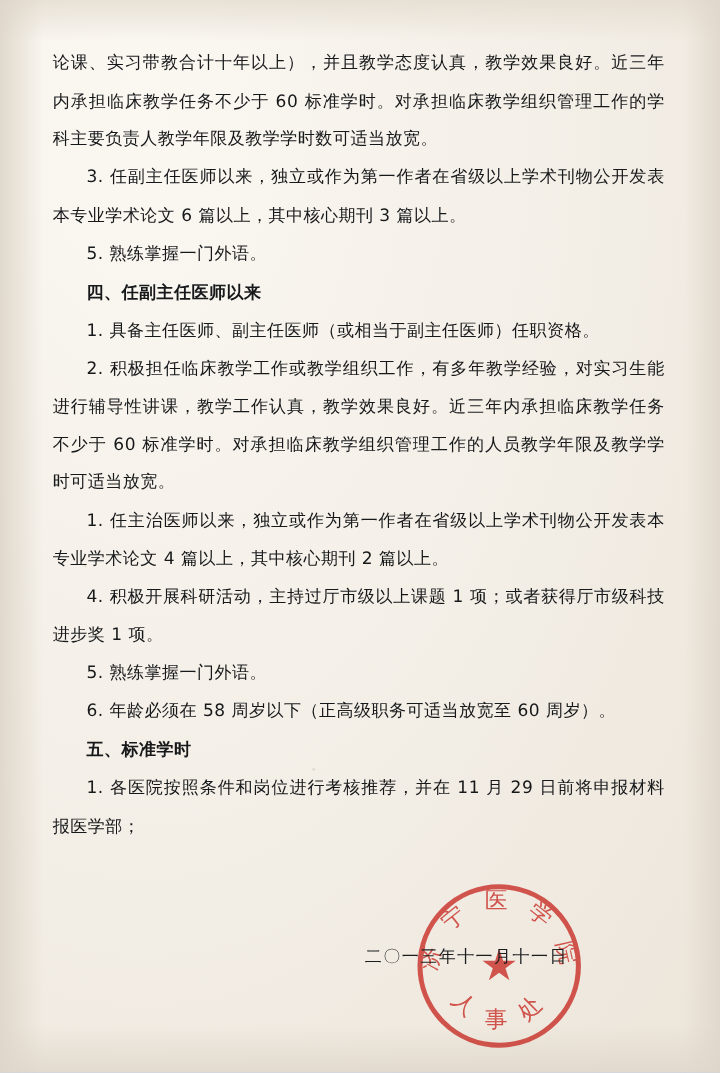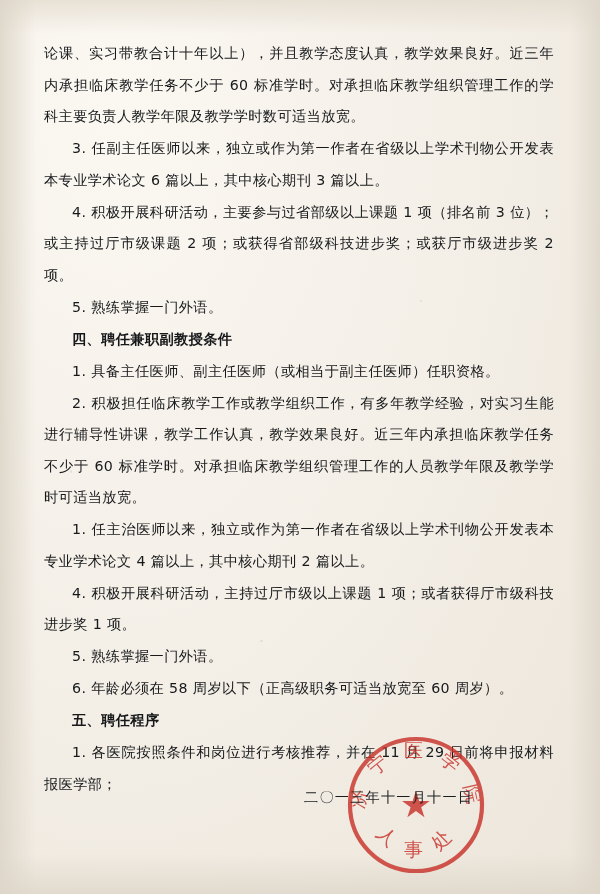--- a/index.html
+++ b/index.html
@@ -119,30 +119,29 @@
   <div id="paper-edge-bottom"></div>
 
   <div class="speck" style="left:120px; top:120px; width:3px; height:2px;"></div>
   <div class="speck" style="left:420px; top:300px; width:2px; height:2px;"></div>
   <div class="speck" style="left:260px; top:640px; width:3px; height:2px;"></div>
   <div class="speck" style="left:70px; top:470px; width:2px; height:3px;"></div>
 
   <div id="content">
     <p class="para first">论课、实习带教合计十年以上），并且教学态度认真，教学效果良好。近三年内承担临床教学任务不少于 60 标准学时。对承担临床教学组织管理工作的学科主要负责人教学年限及教学学时数可适当放宽。</p>
     <p class="para indent">3. 任副主任医师以来，独立或作为第一作者在省级以上学术刊物公开发表本专业学术论文 6 篇以上，其中核心期刊 3 篇以上。</p>
-    <p class="para indent">4. 积极开展科研活动，主要参与过省部级以上课题 1 项（排名前 3 位）；或主持过厅市级课题 2 项；或获得省部级科技进步奖；或获厅市级进步奖 2 项。</p>
     <p class="para indent">5. 熟练掌握一门外语。</p>
-    <p class="para heading">四、聘任兼职副教授条件</p>
+    <p class="para heading">四、任副主任医师以来</p>
     <p class="para indent">1. 具备主任医师、副主任医师（或相当于副主任医师）任职资格。</p>
     <p class="para indent">2. 积极担任临床教学工作或教学组织工作，有多年教学经验，对实习生能进行辅导性讲课，教学工作认真，教学效果良好。近三年内承担临床教学任务不少于 60 标准学时。对承担临床教学组织管理工作的人员教学年限及教学学时可适当放宽。</p>
     <p class="para indent">1. 任主治医师以来，独立或作为第一作者在省级以上学术刊物公开发表本专业学术论文 4 篇以上，其中核心期刊 2 篇以上。</p>
     <p class="para indent">4. 积极开展科研活动，主持过厅市级以上课题 1 项；或者获得厅市级科技进步奖 1 项。</p>
     <p class="para indent">5. 熟练掌握一门外语。</p>
     <p class="para indent">6. 年龄必须在 58 周岁以下（正高级职务可适当放宽至 60 周岁）。</p>
-    <p class="para heading">五、聘任程序</p>
+    <p class="para heading">五、标准学时</p>
     <p class="para indent">1. 各医院按照条件和岗位进行考核推荐，并在 11 月 29 日前将申报材料报医学部；</p>
   </div>
 
   <div id="seal">
     <svg width="148" height="148" viewBox="0 0 148 148" xmlns="http://www.w3.org/2000/svg">
       <g opacity="0.82">
         <circle cx="74" cy="74" r="66" fill="none" stroke="#c8332b" stroke-width="4.2"></circle>
         <path id="sealTopArc" d="M 22 78 A 52 52 0 0 1 126 78" fill="none" stroke="none"></path>
         <path id="sealBottomArc" d="M 29 80 A 45 45 0 0 0 119 80" fill="none" stroke="none"></path>
         <text fill="#c8332b" font-family="DejaVu Sans, sans-serif" font-size="19" letter-spacing="5">

